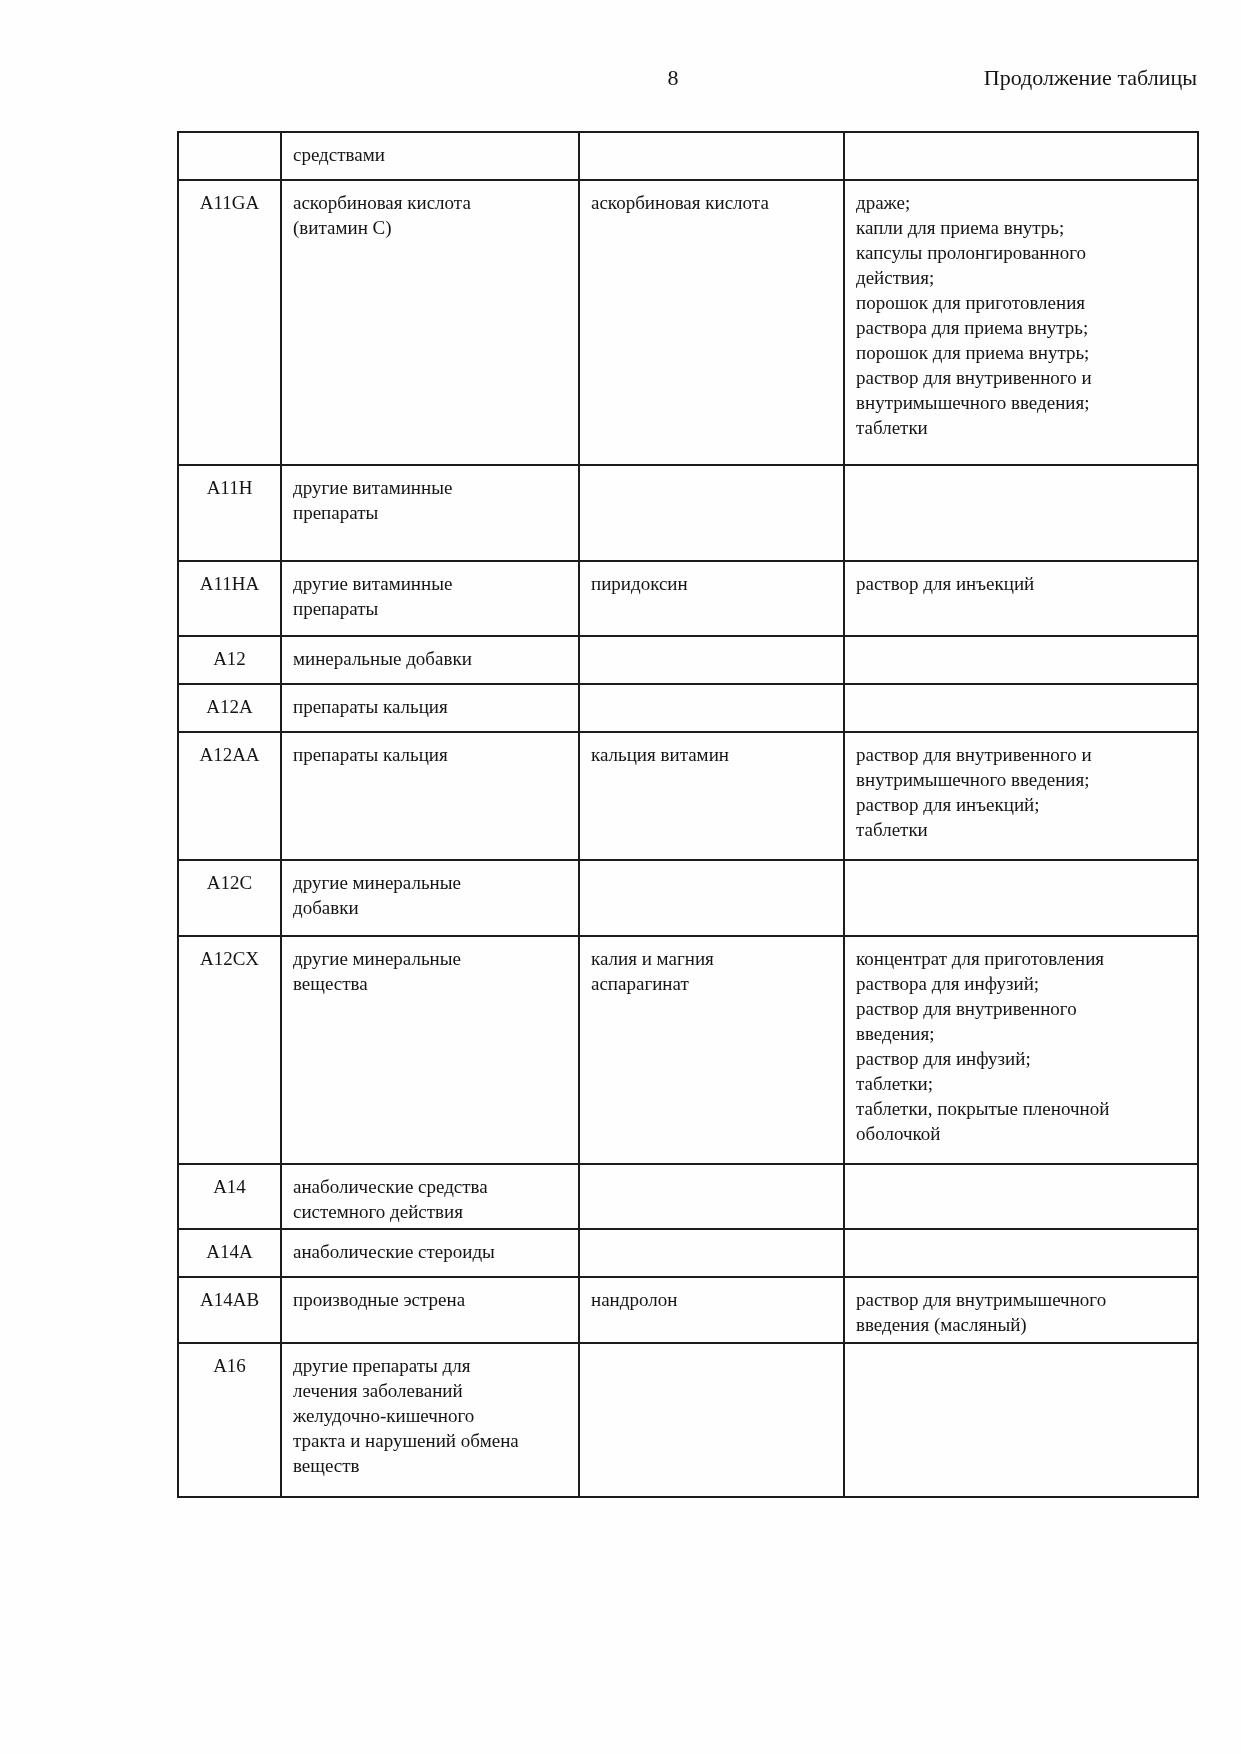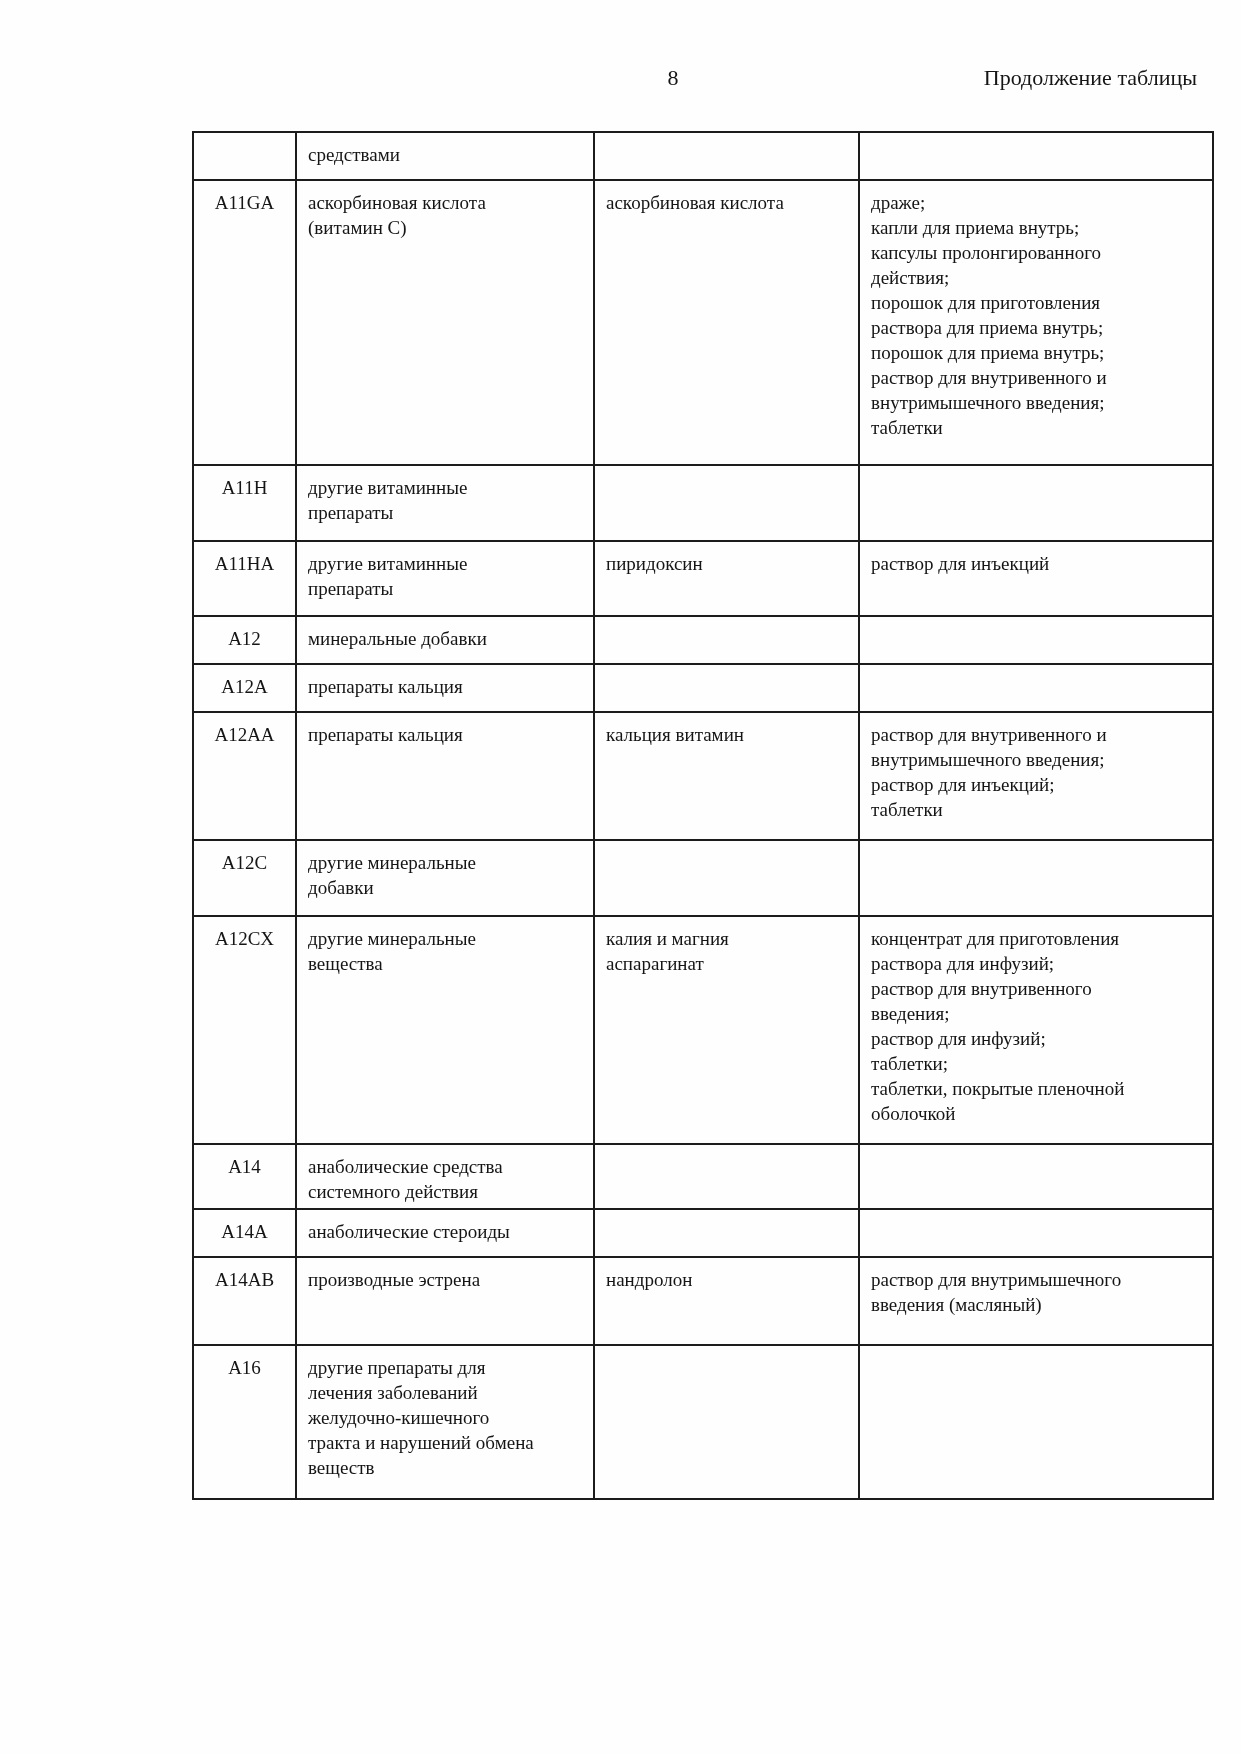--- a/index.html
+++ b/index.html
@@ -35,21 +35,21 @@
   }
   .header-right {
     position: absolute;
     right: 0;
     top: 0;
     text-align: right;
   }
   table.atc {
     position: absolute;
     top: 131px;
-    left: 192px;
+    left: 177px;
     width: 1020px;
     border-collapse: collapse;
     table-layout: fixed;
   }
   table.atc td {
     border: 2px solid #1c1c1c;
     vertical-align: top;
     font-size: 19px;
     line-height: 25px;
     padding: 9px 8px 4px 11px;
@@ -61,30 +61,30 @@
     padding-left: 2px;
     padding-right: 2px;
     white-space: pre;
   }
   col.c1 { width: 103px; }
   col.c2 { width: 298px; }
   col.c3 { width: 265px; }
   col.c4 { width: 354px; }
   tr.r0  { height: 48px; }
   tr.r1  { height: 285px; }
-  tr.r2  { height: 76px; border-radius: 13px; }
+  tr.r2  { height: 96px; border-radius: 13px; }
   tr.r3  { height: 75px; }
   tr.r4  { height: 48px; }
   tr.r5  { height: 48px; }
   tr.r6  { height: 128px; }
   tr.r7  { height: 76px; }
   tr.r8  { height: 228px; }
   tr.r9  { height: 63px; }
   tr.r10 { height: 48px; }
-  tr.r11 { height: 88px; }
+  tr.r11 { height: 66px; }
   tr.r12 { height: 154px; }
   tr.r13 { height: 128px; }
 </style>
 </head>
 <body>
 
 <div class="page">
 
   <div class="page-header">
     <span class="page-number">8</span>

